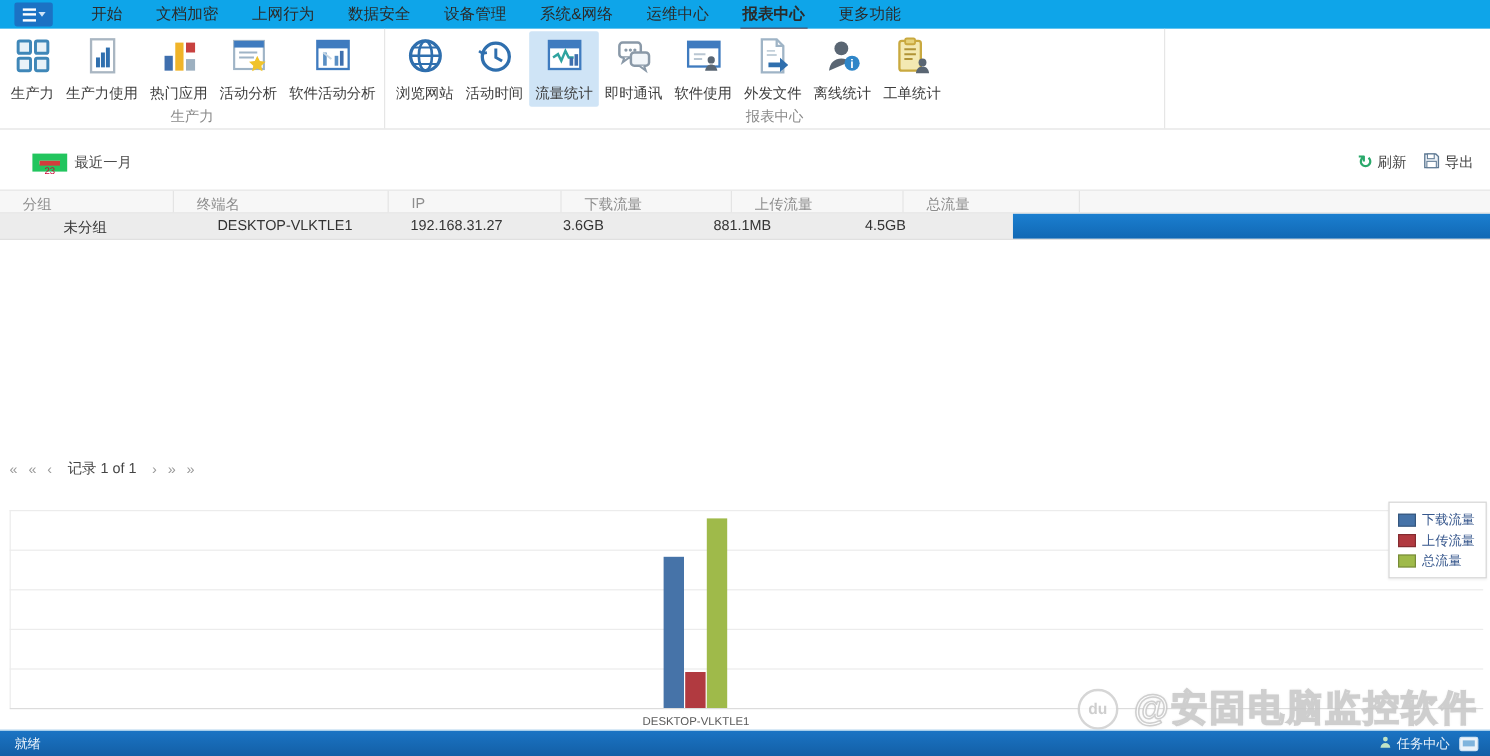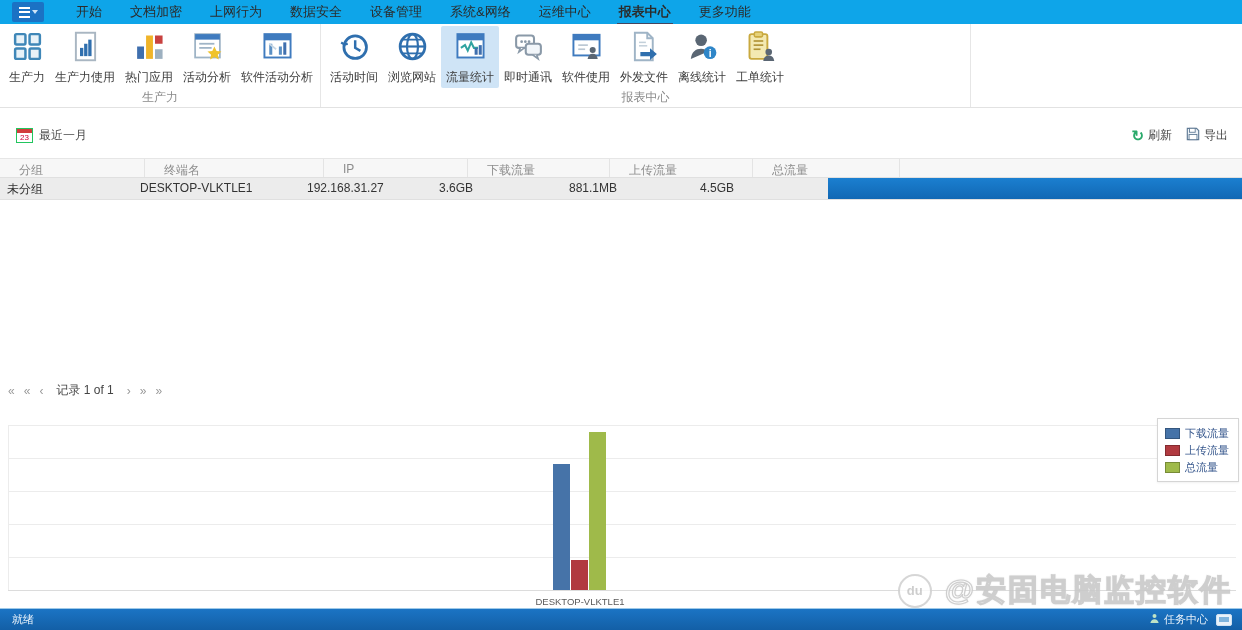--- a/index.html
+++ b/index.html
@@ -24,33 +24,33 @@
   .rgroup.g2 { width:650px; }
   .gtitle { position:absolute; left:0; right:0; bottom:1px; text-align:center; font-size:12px; color:#8a8a8a; }
   .mitem { display:flex; flex-direction:column; align-items:center; padding:4px 5px 2px; border-radius:2px; cursor:pointer; }
   .mitem svg { width:33px; height:33px; }
   .mitem .lbl { font-size:12px; color:#3d3d3d; margin-top:2px; white-space:nowrap; }
   .mitem.active { background:#cfe4f6; }
 
   
   .filterbar { position:absolute; left:0; top:109px; width:100%; height:48px; background:#fff; }
   .datefilter { position:absolute; left:16px; top:18px; display:flex; align-items:center; gap:6px; font-size:12px; color:#4a4a4a; cursor:pointer; }
-  .cal { width:17px; height:15px; border:1px solid #22c55e; background:#fff; position:relative; }
+  .cal { width:29px; height:15px; border:6px solid #22c55e; background:#fff; position:relative;margin-left:11px; }
   .cal .top { position:absolute; left:0; top:0; right:0; height:4px; background:#d23c3c; }
   .cal .num { position:absolute; left:0; right:0; top:4px; text-align:center; font-size:8px; color:#c03; }
   .actions { position:absolute; right:14px; top:18px; display:flex; align-items:center; gap:14px; font-size:12px; color:#444; }
   .actions .act { display:flex; align-items:center; gap:4px; cursor:pointer; }
   .refresh-glyph { color:#2aa96b; font-size:15px; font-weight:bold; line-height:12px; }
 
   
   .grid { position:absolute; left:0; top:158px; width:100%; }
   .grow { display:flex; width:100%; }
   .ghead { height:20px; background:#f7f7f7; border-top:1px solid #e6e6e6; border-bottom:1px solid #e0e0e0; }
   .ghead .cell { color:#8d8d8d; border-right:1px solid #e4e4e4; position:relative;margin-left:12px; }
-  .gdata { height:22px; background:#ececec; border-bottom:1px solid #e0e0e0; }
+  .gdata { height:22px; background:#ececec; border-bottom:1px solid #e0e0e0;padding-left:46px; }
   .gdata .cell { color:#333; }
   .cell { font-size:12px; padding:3px 0 0 7px; overflow:hidden; white-space:nowrap; }
   .c0{width:133px;} .c1{width:167px;} .c2{width:132px;} .c3{width:130px;} .c4{width:131px;} .c5{width:135px;} .c6{width:414px; border-right:none!important;}
   .histbar { height:100%; width:100%; background:linear-gradient(#1b7fd0,#1168b4); }
   .gdata .c6 { padding:0; }
   .hdr-caret { position:absolute; right:8px; top:6px; font-size:8px; color:#8a8a8a; }
 
   
   .pager { position:absolute; left:8px; top:382px; display:flex; align-items:center; gap:9px; font-size:11px; color:#9a9a9a; }
   .pager .nav { cursor:pointer; font-size:12px; }
@@ -172,38 +172,38 @@
         </span>
         <span class="lbl">软件活动分析</span>
       </div>
       <div class="gtitle">生产力</div>
     </div>
 
     <div class="rgroup g2">
       <div class="mitem">
         <span>
           <svg viewBox="0 0 24 24">
-              <circle cx="12.5" cy="12.5" r="8.2" fill="none" stroke="#2f6fae" stroke-width="2"></circle>
-              <path d="M4.5 10.5l-2.2-1.4M4.5 10.5l2.6-.4" stroke="#2f6fae" stroke-width="1.6" fill="none"></path>
-              <path d="M12.5 7.5v5.5l3.8 2.2" stroke="#2f6fae" stroke-width="1.8" fill="none"></path>
-            </svg>
-        </span>
-        <span class="lbl">活动时间</span>
-      </div>
-      <div class="mitem">
-        <span>
-          <svg viewBox="0 0 24 24">
               <circle cx="12" cy="12" r="9" fill="none" stroke="#2f6fae" stroke-width="2"></circle>
               <ellipse cx="12" cy="12" rx="4" ry="9" fill="none" stroke="#2f6fae" stroke-width="1.6"></ellipse>
               <line x1="3" y1="12" x2="21" y2="12" stroke="#2f6fae" stroke-width="1.6"></line>
               <line x1="4.3" y1="7" x2="19.7" y2="7" stroke="#2f6fae" stroke-width="1.3"></line>
               <line x1="4.3" y1="17" x2="19.7" y2="17" stroke="#2f6fae" stroke-width="1.3"></line>
             </svg>
         </span>
         <span class="lbl">浏览网站</span>
+      </div>
+      <div class="mitem">
+        <span>
+          <svg viewBox="0 0 24 24">
+              <circle cx="12.5" cy="12.5" r="8.2" fill="none" stroke="#2f6fae" stroke-width="2"></circle>
+              <path d="M4.5 10.5l-2.2-1.4M4.5 10.5l2.6-.4" stroke="#2f6fae" stroke-width="1.6" fill="none"></path>
+              <path d="M12.5 7.5v5.5l3.8 2.2" stroke="#2f6fae" stroke-width="1.8" fill="none"></path>
+            </svg>
+        </span>
+        <span class="lbl">活动时间</span>
       </div>
       <div class="mitem active">
         <span>
           <svg viewBox="0 0 24 24">
               <rect x="2.5" y="3" width="19" height="17" fill="#fff" stroke="#3f7bbf" stroke-width="1.4"></rect>
               <rect x="2.5" y="3" width="19" height="4.5" fill="#3f7bbf"></rect>
               <path d="M5 13l3-2 2 4 2.5-6 2 4h3" fill="none" stroke="#2fa3a0" stroke-width="1.5"></path>
               <rect x="15" y="13" width="2.2" height="5" fill="#3f6fae"></rect>
               <rect x="18" y="11" width="2.2" height="7" fill="#3f6fae"></rect>
             </svg>

